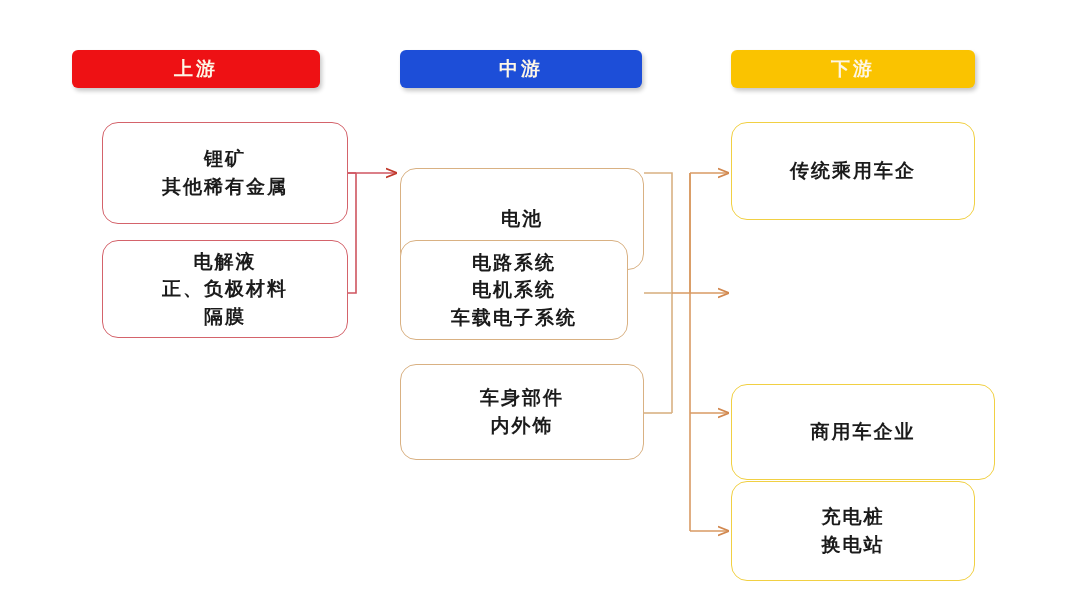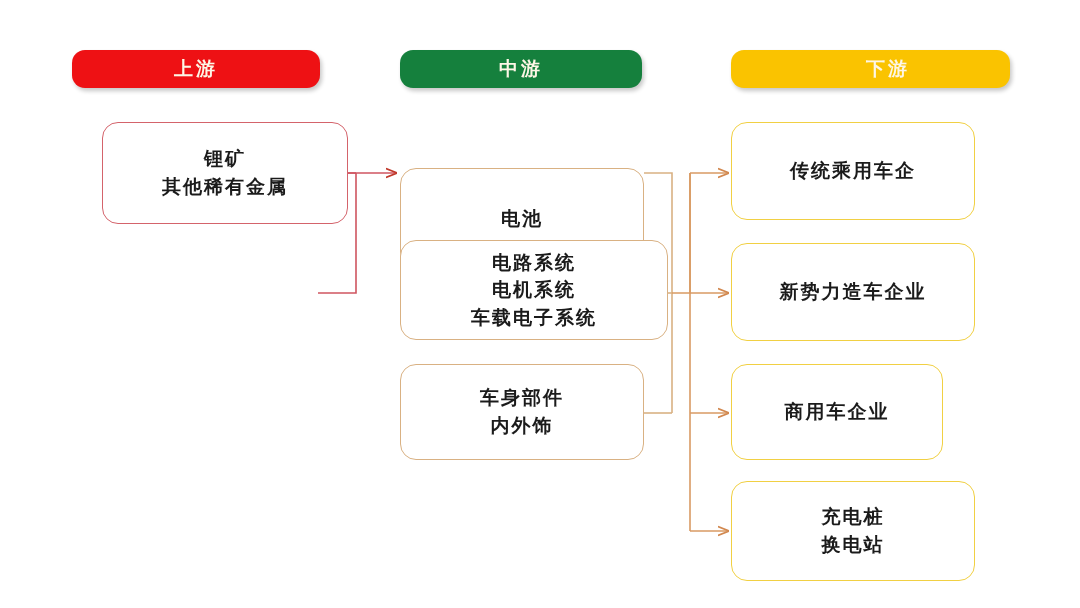--- a/index.html
+++ b/index.html
@@ -15,33 +15,33 @@
     width: 1080px;
     height: 608px;
     background: #ffffff;
     overflow: hidden;
   }
 
   
   .col-header {
     position: absolute;
     height: 38px;
-    border-radius: 13px;
+    border-radius: 6px;
     display: flex;
     align-items: center;
     justify-content: center;
     color: #fdf6e6;
     font-size: 19px;
     font-weight: bold;
     letter-spacing: 3px;
     box-shadow: 2px 3px 4px rgba(0,0,0,0.22);
   }
   .col-header.upstream   { background: #ee1114; }
-  .col-header.midstream  { background: #15803d; }
-  .col-header.downstream { background: #fac300; padding-left: 35px; }
+  .col-header.midstream  { background: #1d4ed8; }
+  .col-header.downstream { background: #fac300; }
 
   
   .node {
     position: absolute;
     box-sizing: border-box;
     background: #ffffff;
     border-radius: 16px;
     display: flex;
     flex-direction: column;
     align-items: center;
@@ -104,32 +104,34 @@
 
   <div class="col-header upstream" style="left:72px; top:50px; width:248px;">上游</div>
 
   <div class="col-header midstream" style="left:400px; top:50px; width:242px;">中游</div>
 
   <div class="col-header downstream" style="left:731px; top:50px; width:244px;">下游</div>
 
   <div class="node up" style="left:72px; top:122px; width:246px; height:102px;">锂矿
 其他稀有金属</div>
 
+  <div class="node up" style="left:72px; top:240px; width:246px; height:98px;">电解液
+正、负极材料
+隔膜</div>
 
   <div class="node mid" style="left:400px; top:120px; width:244px; height:102px;margin-top:48px;">电池</div>
 
-  <div class="node mid" style="left:400px; top:240px; width:268px; height:100px;">电路系统
+  <div class="node mid" style="left:400px; top:240px; width:228px; height:100px;">电路系统
 电机系统
 车载电子系统</div>
 
   <div class="node down" style="left:731px; top:122px; width:244px; height:98px;">传统乘用车企</div>
 
   <div class="node mid" style="left:400px; top:364px; width:244px; height:96px;">车身部件
 内外饰</div>
 
-  <div class="node down" style="left:731px; top:243px; width:244px; height:98px;">新势力造车企业</div>
 
-  <div class="node down" style="left:731px; top:364px; width:212px; height:96px;">商用车企业</div>
+  <div class="node down" style="left:731px; top:384px; width:264px; height:96px;">商用车企业</div>
 
   <div class="node down" style="left:731px; top:481px; width:244px; height:100px;">充电桩
 换电站</div>
 
 </div>
 
 </body></html>

